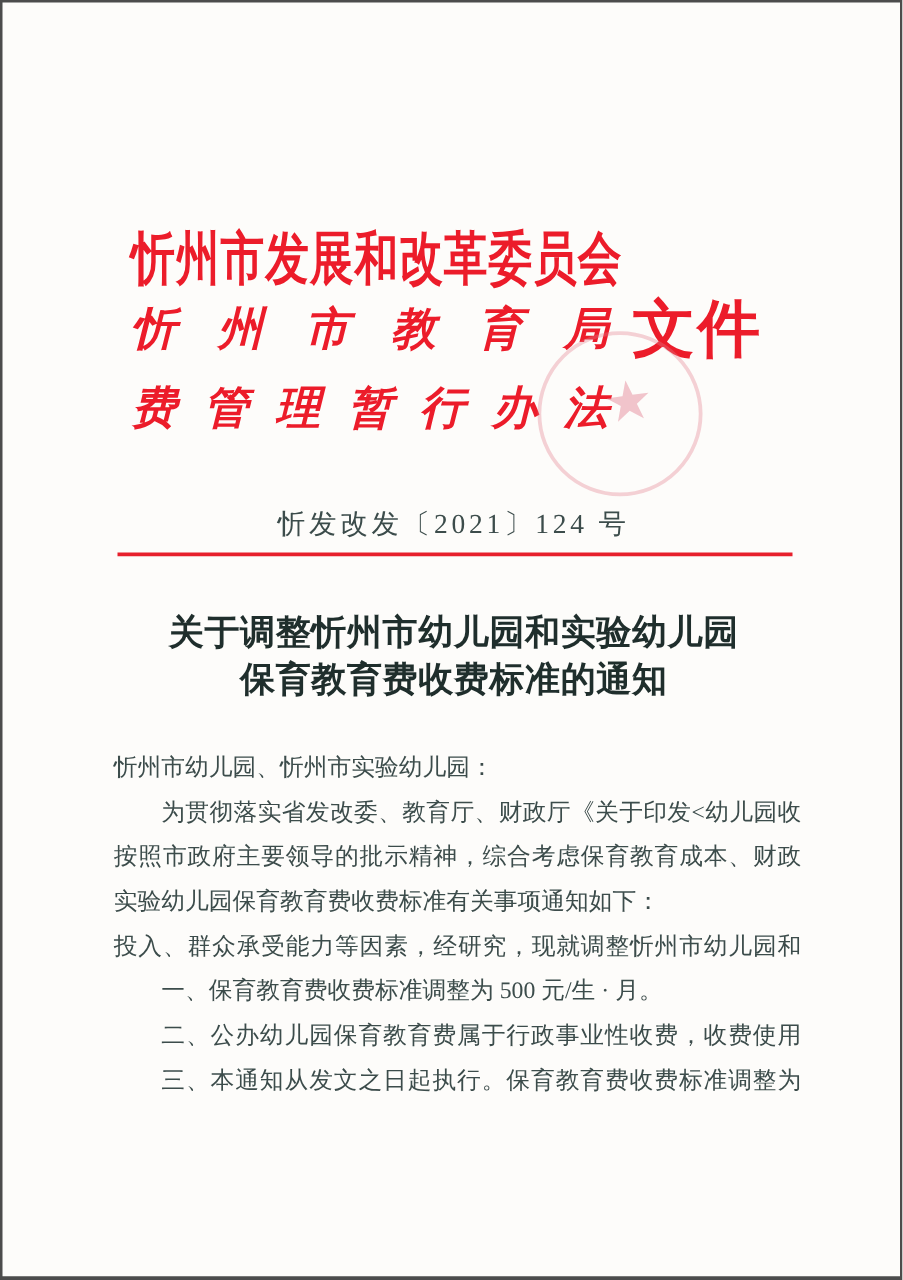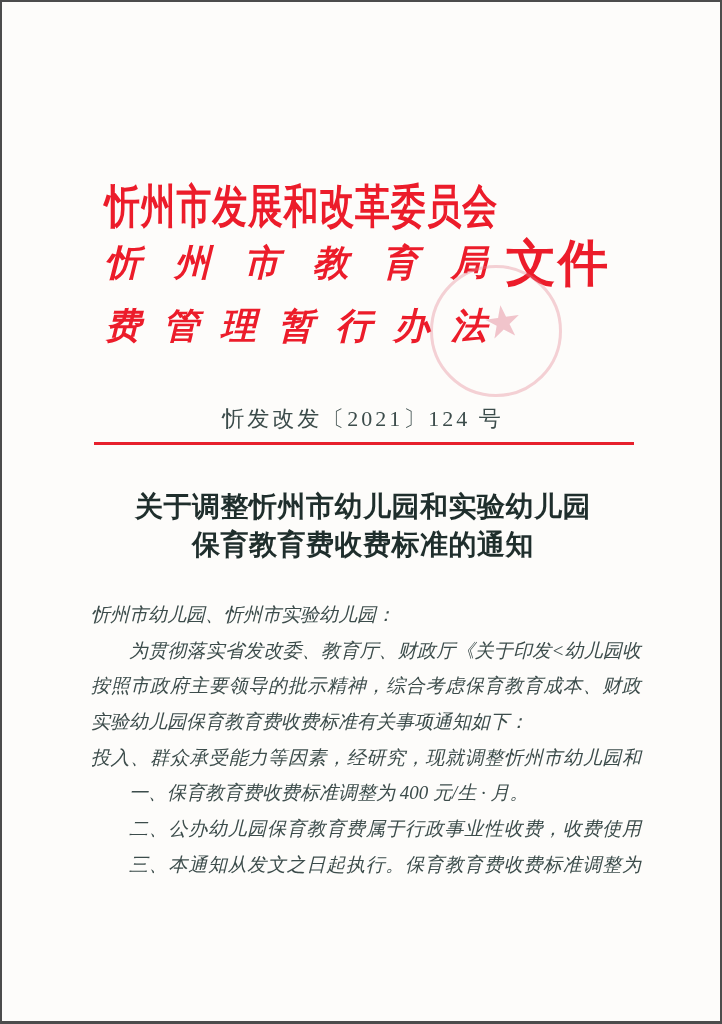--- a/index.html
+++ b/index.html
@@ -66,21 +66,21 @@
   .title{
     position:absolute;left:0;top:486px;width:722px;
     text-align:center;
     font-size:28px;font-weight:bold;line-height:38px;
     color:var(--title-ink,#1f2e2c);
     letter-spacing:0.5px;
   }
   
   .body-text{
     position:absolute;left:89px;top:595px;width:550px;
-    font-size:19px;color:var(--ink,#3c4c4b);font-style:italic;
+    font-size:19px;color:var(--ink,#3c4c4b);
   }
   .bline{
     height:35.7px;line-height:35.7px;
     white-space:nowrap;
     text-align:left;
   }
   .bline.str{
     white-space:normal;
     text-align:justify;text-align-last:justify;
   }
@@ -112,18 +112,18 @@
     <div>关于调整忻州市幼儿园和实验幼儿园</div>
     <div>保育教育费收费标准的通知</div>
   </div>
 
   <div class="body-text">
       <div class="bline">忻州市幼儿园、忻州市实验幼儿园：</div>
       <div class="bline ind str">为贯彻落实省发改委、教育厅、财政厅《关于印发&lt;幼儿园收</div>
       <div class="bline str">按照市政府主要领导的批示精神，综合考虑保育教育成本、财政</div>
       <div class="bline">实验幼儿园保育教育费收费标准有关事项通知如下：</div>
       <div class="bline str">投入、群众承受能力等因素，经研究，现就调整忻州市幼儿园和</div>
-      <div class="bline ind">一、保育教育费收费标准调整为 400 元/生 · 月。</div>
+      <div class="bline ind">一、保育教育费收费标准调整为 500 元/生 · 月。</div>
       <div class="bline ind str">二、公办幼儿园保育教育费属于行政事业性收费，收费使用</div>
       <div class="bline ind str">三、本通知从发文之日起执行。保育教育费收费标准调整为</div>
     </div>
 
 </div>
 
 </body></html>

